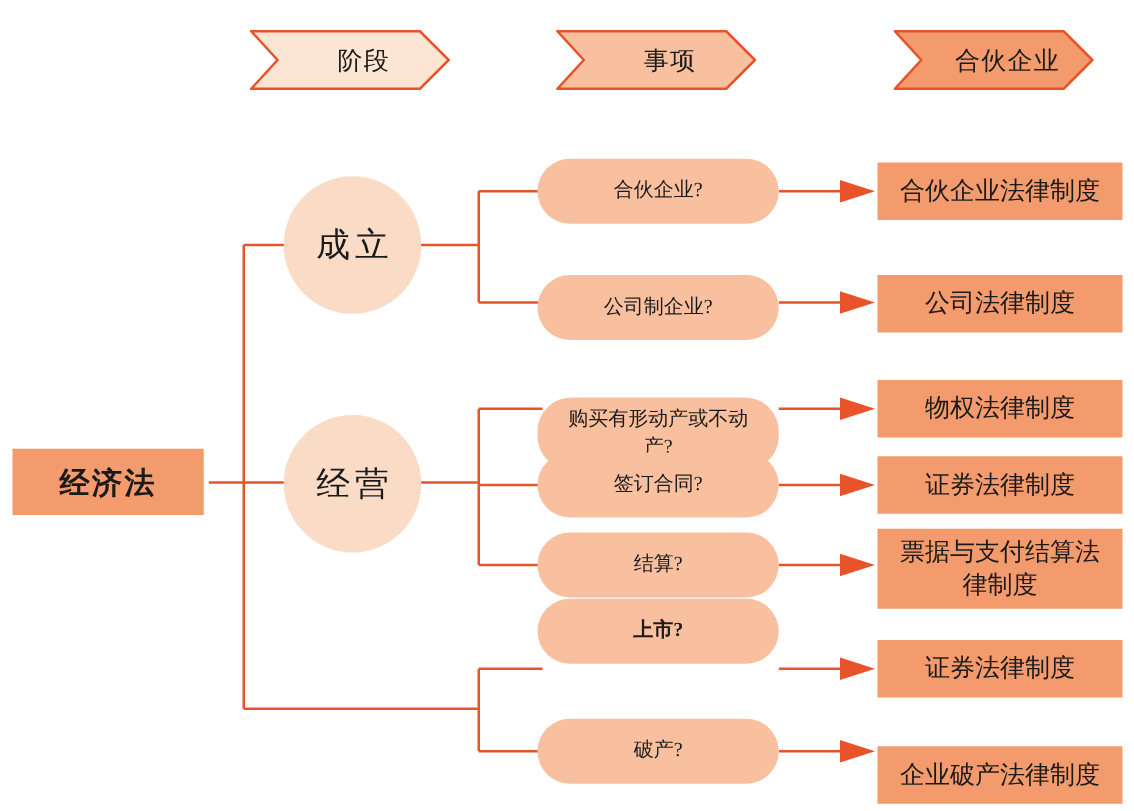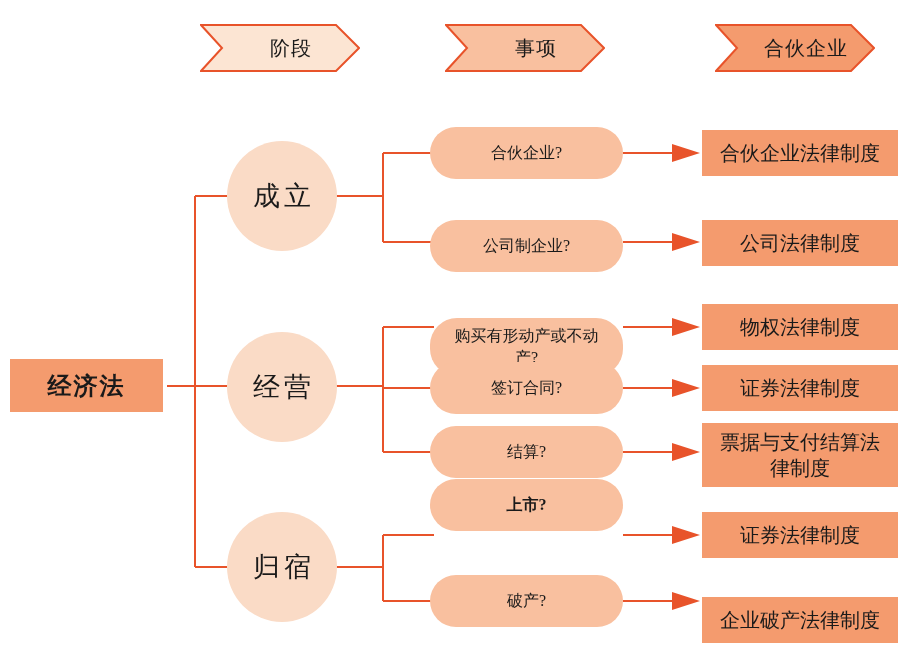--- a/index.html
+++ b/index.html
@@ -130,21 +130,20 @@
     <svg width="160" height="48" viewBox="0 0 160 48">
       <polygon class="shape" points="1,1 136,1 159,24 136,47 1,47 22,24"></polygon>
     </svg>
     <div class="banner-label">合伙企业</div>
   </div>
 
   <div class="root-box">经济法</div>
 
   <div class="stage-circle c1">成立</div>
   <div class="stage-circle c2">经营</div>
-  <div class="stage-circle c3">归宿</div>
 
   <div class="pill p1">合伙企业?</div>
   <div class="pill p2">公司制企业?</div>
   <div class="pill p3">购买有形动产或不动产?</div>
   <div class="pill p4">签订合同?</div>
   <div class="pill p5">结算?</div>
   <div class="pill p6">上市?</div>
   <div class="pill p7">破产?</div>
 
   <div class="law-box l1">合伙企业法律制度</div>

